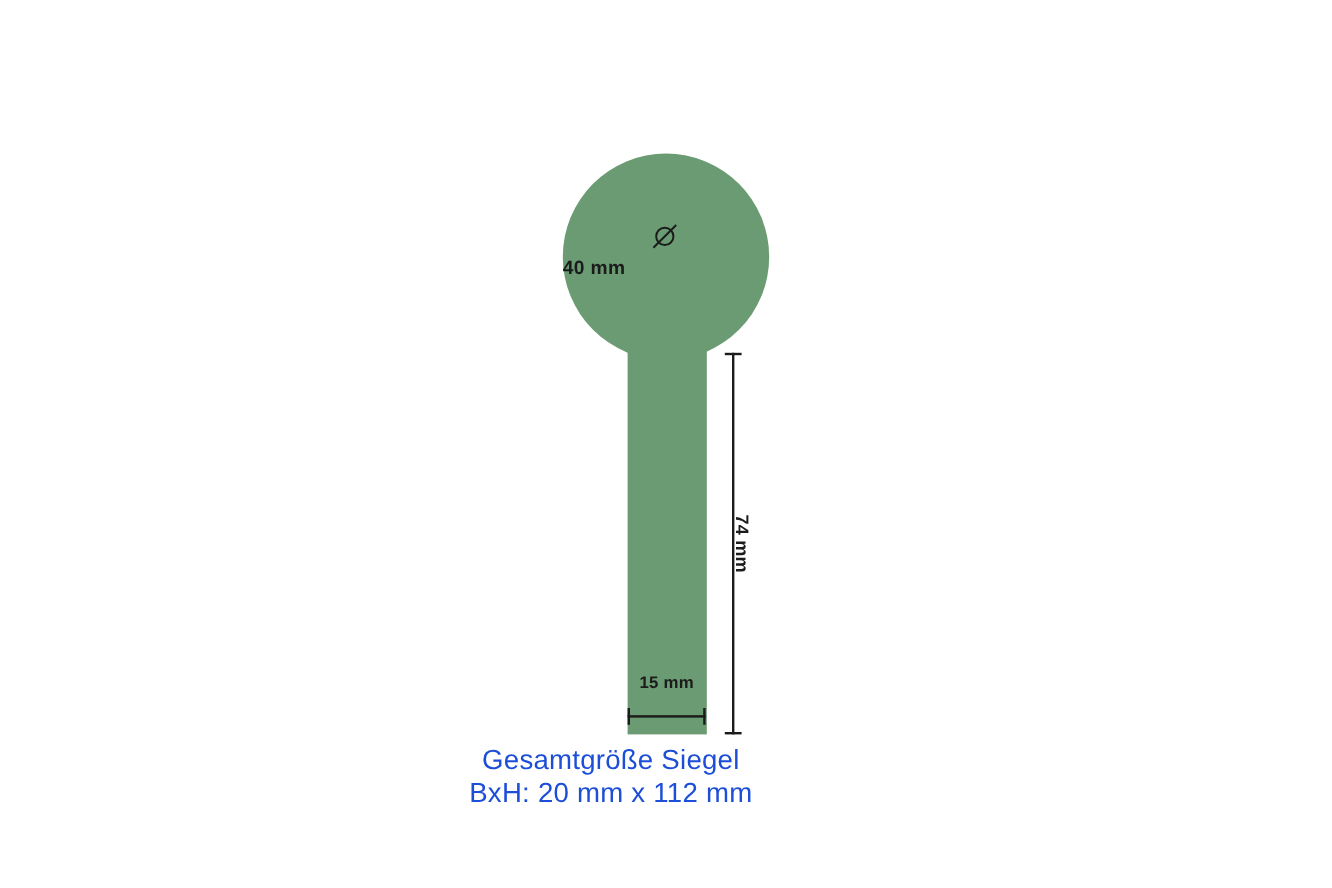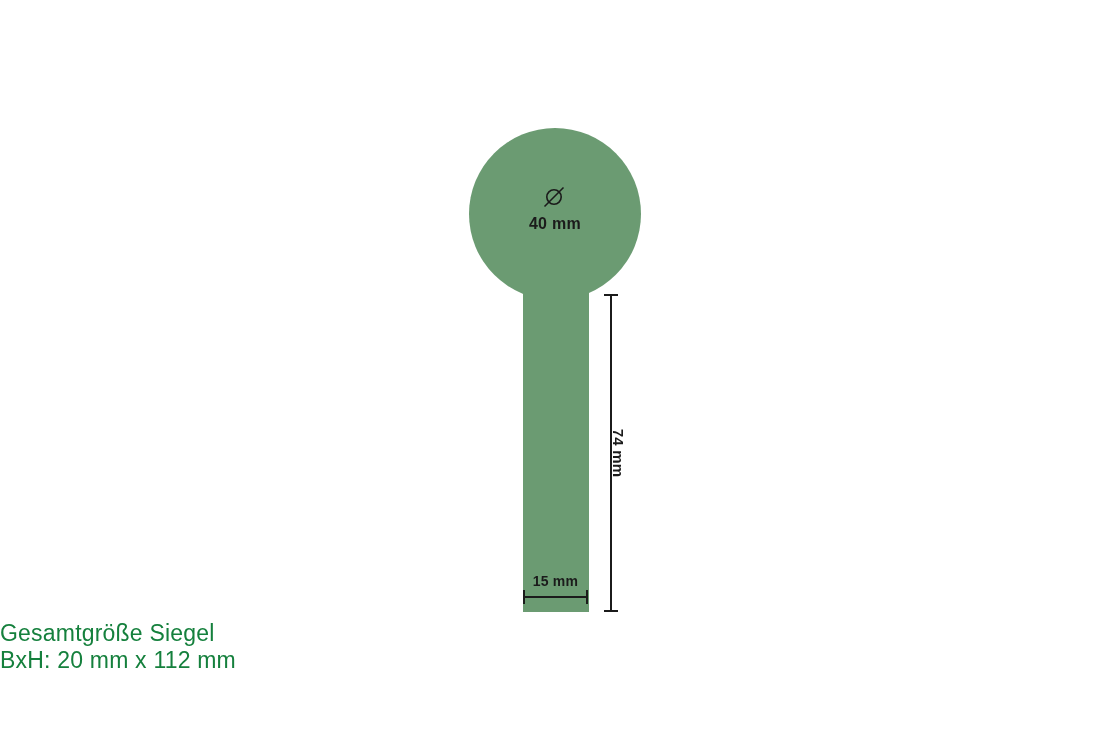--- a/index.html
+++ b/index.html
@@ -43,21 +43,21 @@
   }
   .dia-sym line, .dia-sym circle {
     stroke: var(--ink-color);
     stroke-width: 1.6;
     fill: none;
   }
   .dia-label {
     position: absolute;
     left: 469px; top: 215px;
     width: 172px;
-    text-align: center;
+    text-align: left;
     font-size: 16px;
     font-weight: 600;
     letter-spacing: 0.3px;
     color: var(--ink-color);
   }
 
   
   .dim-width {
     position: absolute;
     left: 523px; top: 590px;
@@ -72,21 +72,21 @@
   .dim-width .tick {
     position: absolute;
     top: 0;
     width: 2px; height: 14px;
     background: var(--ink-color);
   }
   .dim-width .tick.left  { left: 0; }
   .dim-width .tick.right { right: 0; }
   .dim-width .wlabel {
     position: absolute;
-    bottom: 15px;
+    bottom: 28px;
     width: 100%;
     text-align: center;
     font-size: 14px;
     font-weight: 600;
     letter-spacing: 0.2px;
     color: var(--ink-color);
     white-space: nowrap;
   }
 
   
@@ -118,21 +118,22 @@
     letter-spacing: 0.2px;
     color: var(--ink-color);
     white-space: nowrap;
   }
 
   
   .caption {
     position: absolute;
     left: 0; top: 620px;
     width: 1018px;
-    color: #15803d;
+    text-align: center;
+    color: #1d4ed8;
     font-size: 23px;
     line-height: 27px;
     letter-spacing: 0.2px;
   }
 </style>
 </head>
 <body>
 
 <div class="canvas">
 

